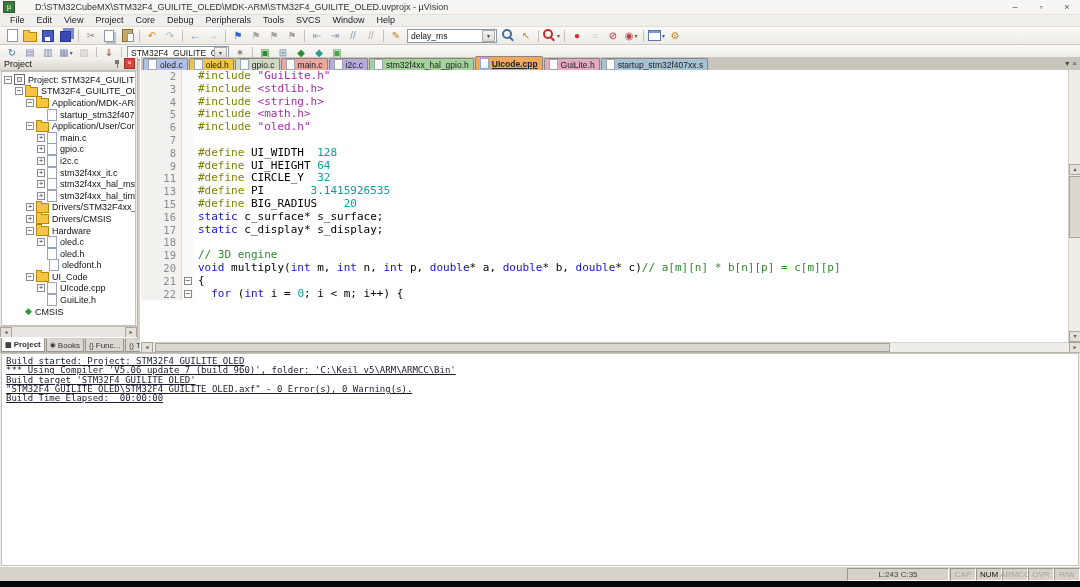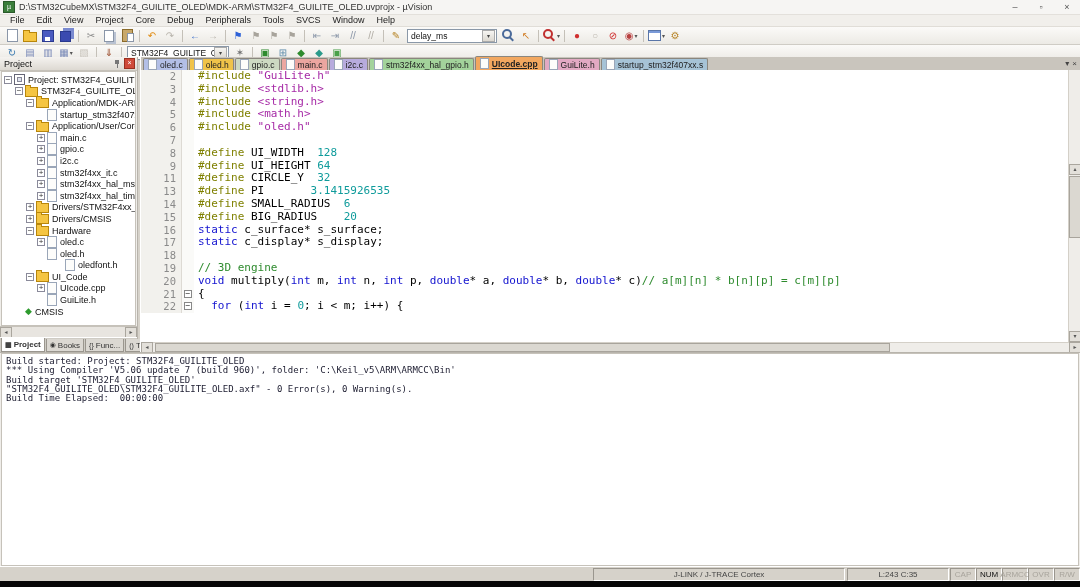--- a/index.html
+++ b/index.html
@@ -1,20 +1,20 @@
 <!DOCTYPE html>
 <html><head>
 <meta charset="utf-8">
 <style>
   html,body{margin:0;padding:0;background:#555;}
   #app{width:1080px;height:587px;position:relative;background:#d6d2ca;font-family:"Liberation Sans",sans-serif;overflow:hidden;-webkit-font-smoothing:antialiased;}
   
   .titlebar{height:14px;background:#f6f5f3;border-bottom:1px solid #e3e0db;display:flex;align-items:center;padding-left:3px;}
   .appicon{width:10px;height:10px;background:#3a7d3a;border:1px solid #2a5a2a;color:#fff;font-size:7px;line-height:9px;text-align:center;flex:none;}
-  .title-text{font-size:9px;color:#333;margin-left:4px;flex:1;white-space:nowrap;overflow:hidden;}
+  .title-text{font-size:9px;color:#333;margin-left:20px;flex:1;white-space:nowrap;overflow:hidden;}
   .winbtn{width:26px;text-align:center;font-size:9px;color:#555;height:14px;line-height:14px;}
   
   .menubar{height:11px;background:#f1efeb;display:flex;align-items:center;font-size:9px;color:#222;padding-left:4px;border-bottom:1px solid #e0ddd7;}
   .menu-item{padding:0 6px;height:11px;line-height:11px;}
   
   .toolbar{display:flex;align-items:center;background:linear-gradient(#fbfaf8,#eceae5);border-bottom:1px solid #cfccc5;padding-left:3px;}
   #toolbar1{height:17px;} #toolbar2{height:15px;}
   .tbi{height:14px;min-width:16px;display:flex;align-items:center;justify-content:center;margin:0 1px;position:relative;}
   .tbi .glyph{font-size:10px;line-height:12px;}
   .tbsep{width:1px;height:12px;background:#c4c0b8;margin:0 3px;flex:none;}
@@ -78,21 +78,21 @@
   .ltext{padding-left:4px;}
   .tk-pp{color:#7f8000;} .tk-str{color:#a62aa6;} .tk-kw{color:#1212cf;} .tk-num{color:#0f9b9b;} .tk-cm{color:#2e8b2e;} .tk-pl{color:#000;}
   #vscroll{width:12px;flex:none;background:#efede9;border-left:1px solid #d4d0c8;display:flex;flex-direction:column;align-items:center;}
   #vscroll .sb-thumb-v{width:10px;height:60px;background:#dbd8d1;border:1px solid #a8a49c;margin-top:1px;}
   #vscroll .sb-btn{margin-top:auto;}
   #hscroll{height:9px;flex:none;background:#efede9;display:flex;align-items:center;border-top:1px solid #d4d0c8;}
   #hscroll .sb-thumb{height:7px;background:#dbd8d1;border:1px solid #a8a49c;width:78%;margin-left:2px;}
   #hscroll .sb-track{flex:1;}
   
   #build-panel{position:absolute;top:352px;left:0;width:1080px;height:214px;background:#efede9;border-top:1px solid #b8b4ac;display:flex;flex-direction:column;}
-  #build-out{flex:1;background:#fff;border:1px solid #c6c2ba;margin:0 1px 1px 1px;font-family:"DejaVu Sans Mono",monospace;font-size:9px;line-height:9.3px;color:#1c1c30;padding:3px 4px;overflow:hidden;white-space:pre;}
+  #build-out{flex:1;background:#fff;border:1px solid #c6c2ba;margin:0 1px 1px 1px;font-family:"DejaVu Sans Mono",monospace;font-size:9px;line-height:9.3px;color:#1c1c30;padding:3px 4px;overflow:hidden;white-space:pre;text-decoration:underline;}
   
   #statusbar{position:absolute;top:566px;left:0;width:1080px;height:15px;background:#d6d2ca;border-top:1px solid #fff;display:flex;align-items:stretch;font-size:8px;color:#444;}
   .seg{border:1px solid;border-color:#9a968e #fff #fff #9a968e;margin:1px;display:flex;align-items:center;justify-content:center;white-space:nowrap;}
   .seg-fill{flex:1;border:none;}
   .flag{width:24px;text-align:center;color:#a8a49c;border:1px solid;border-color:#9a968e #fff #fff #9a968e;margin:1px 0;display:flex;align-items:center;justify-content:center;}
   .flag.on{color:#111;}
   #black-strip{position:absolute;top:581px;left:0;width:1080px;height:6px;background:#060606;}
 </style>
 </head>
 <body>
@@ -355,21 +355,21 @@
           <div class="tree-row" style="padding-left: 35px;">
             <span class="exp">+</span>
             <span class="i-doc"></span>
             <span class="tree-label">oled.c</span>
           </div>
           <div class="tree-row" style="padding-left: 35px;">
             <span class="exp-sp"></span>
             <span class="i-doc"></span>
             <span class="tree-label">oled.h</span>
           </div>
-          <div class="tree-row" style="padding-left: 53px;">
+          <div class="tree-row" style="padding-left: 37px;">
             <span class="exp-sp"></span>
             <span class="i-doc"></span>
             <span class="tree-label">oledfont.h</span>
           </div>
           <div class="tree-row" style="padding-left: 24px;">
             <span class="exp">−</span>
             <span class="i-folder"></span>
             <span class="tree-label">UI_Code</span>
           </div>
           <div class="tree-row" style="padding-left: 35px;">
@@ -461,21 +461,20 @@
             <div class="code-line"><span class="lnum">2</span><span class="fold"></span><span class="ltext"><span class="tk-pp">#include</span><span class="tk-pl"> </span><span class="tk-str">"GuiLite.h"</span></span></div>
             <div class="code-line"><span class="lnum">3</span><span class="fold"></span><span class="ltext"><span class="tk-pp">#include</span><span class="tk-pl"> </span><span class="tk-str">&lt;stdlib.h&gt;</span></span></div>
             <div class="code-line"><span class="lnum">4</span><span class="fold"></span><span class="ltext"><span class="tk-pp">#include</span><span class="tk-pl"> </span><span class="tk-str">&lt;string.h&gt;</span></span></div>
             <div class="code-line"><span class="lnum">5</span><span class="fold"></span><span class="ltext"><span class="tk-pp">#include</span><span class="tk-pl"> </span><span class="tk-str">&lt;math.h&gt;</span></span></div>
             <div class="code-line"><span class="lnum">6</span><span class="fold"></span><span class="ltext"><span class="tk-pp">#include</span><span class="tk-pl"> </span><span class="tk-str">"oled.h"</span></span></div>
             <div class="code-line"><span class="lnum">7</span><span class="fold"></span><span class="ltext"></span></div>
             <div class="code-line"><span class="lnum">8</span><span class="fold"></span><span class="ltext"><span class="tk-pp">#define</span><span class="tk-pl"> UI_WIDTH  </span><span class="tk-num">128</span></span></div>
             <div class="code-line"><span class="lnum">9</span><span class="fold"></span><span class="ltext"><span class="tk-pp">#define</span><span class="tk-pl"> UI_HEIGHT </span><span class="tk-num">64</span></span></div>
             <div class="code-line"><span class="lnum">11</span><span class="fold"></span><span class="ltext"><span class="tk-pp">#define</span><span class="tk-pl"> CIRCLE_Y  </span><span class="tk-num">32</span></span></div>
             <div class="code-line"><span class="lnum">13</span><span class="fold"></span><span class="ltext"><span class="tk-pp">#define</span><span class="tk-pl"> PI       </span><span class="tk-num">3.1415926535</span></span></div>
-            <div class="code-line"><span class="lnum">14</span><span class="fold"></span><span class="ltext"><span class="tk-pp">#define</span><span class="tk-pl"> SMALL_RADIUS  </span><span class="tk-num">6</span></span></div>
             <div class="code-line"><span class="lnum">15</span><span class="fold"></span><span class="ltext"><span class="tk-pp">#define</span><span class="tk-pl"> BIG_RADIUS    </span><span class="tk-num">20</span></span></div>
             <div class="code-line"><span class="lnum">16</span><span class="fold"></span><span class="ltext"><span class="tk-kw">static</span><span class="tk-pl"> c_surface* s_surface;</span></span></div>
             <div class="code-line"><span class="lnum">17</span><span class="fold"></span><span class="ltext"><span class="tk-kw">static</span><span class="tk-pl"> c_display* s_display;</span></span></div>
             <div class="code-line"><span class="lnum">18</span><span class="fold"></span><span class="ltext"></span></div>
             <div class="code-line"><span class="lnum">19</span><span class="fold"></span><span class="ltext"><span class="tk-cm">// 3D engine</span></span></div>
             <div class="code-line"><span class="lnum">20</span><span class="fold"></span><span class="ltext"><span class="tk-kw">void</span><span class="tk-pl"> multiply(</span><span class="tk-kw">int</span><span class="tk-pl"> m, </span><span class="tk-kw">int</span><span class="tk-pl"> n, </span><span class="tk-kw">int</span><span class="tk-pl"> p, </span><span class="tk-kw">double</span><span class="tk-pl">* a, </span><span class="tk-kw">double</span><span class="tk-pl">* b, </span><span class="tk-kw">double</span><span class="tk-pl">* c)</span><span class="tk-cm">// a[m][n] * b[n][p] = c[m][p]</span></span></div>
             <div class="code-line"><span class="lnum">21</span><span class="fold"><span class="fold-box">−</span></span><span class="ltext"><span class="tk-pl">{</span></span></div>
             <div class="code-line"><span class="lnum">22</span><span class="fold"><span class="fold-box">−</span></span><span class="ltext"><span class="tk-pl">  </span><span class="tk-kw">for</span><span class="tk-pl"> (</span><span class="tk-kw">int</span><span class="tk-pl"> i = </span><span class="tk-num">0</span><span class="tk-pl">; i &lt; m; i++) {</span></span></div>
           </div>
         <div id="vscroll">
@@ -493,21 +492,20 @@
     </div>
 
   </div>
 
   <div id="build-panel">
     <div id="build-out"><div class="bl">Build started: Project: STM32F4_GUILITE_OLED</div><div class="bl">*** Using Compiler 'V5.06 update 7 (build 960)', folder: 'C:\Keil_v5\ARM\ARMCC\Bin'</div><div class="bl">Build target 'STM32F4_GUILITE_OLED'</div><div class="bl">"STM32F4_GUILITE_OLED\STM32F4_GUILITE_OLED.axf" - 0 Error(s), 0 Warning(s).</div><div class="bl">Build Time Elapsed:  00:00:00</div></div>
   </div>
 
   <div id="statusbar">
     <span class="seg seg-fill"></span>
-    <span class="seg" style="width:250px">J-LINK / J-TRACE Cortex</span>
     <span class="seg" style="width:100px">L:243 C:35</span>
     <span id="status-flags" style="display:flex">
         <span class="flag">CAP</span>
         <span class="flag on">NUM</span>
         <span class="flag">ARMCC</span>
         <span class="flag">OVR</span>
         <span class="flag">R/W</span>
       </span>
   </div>
 

